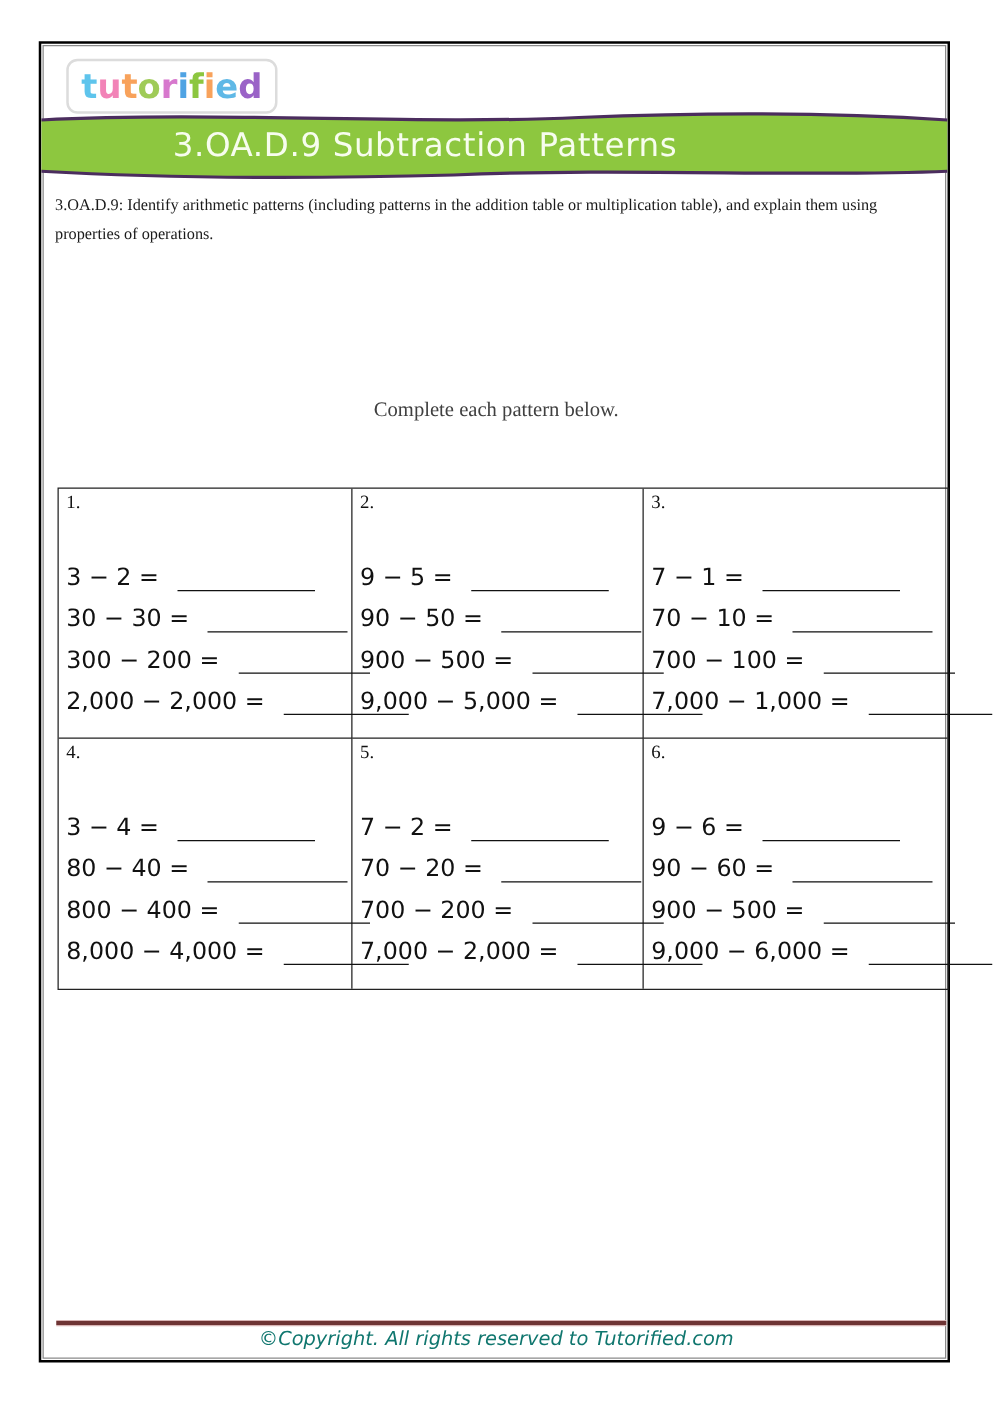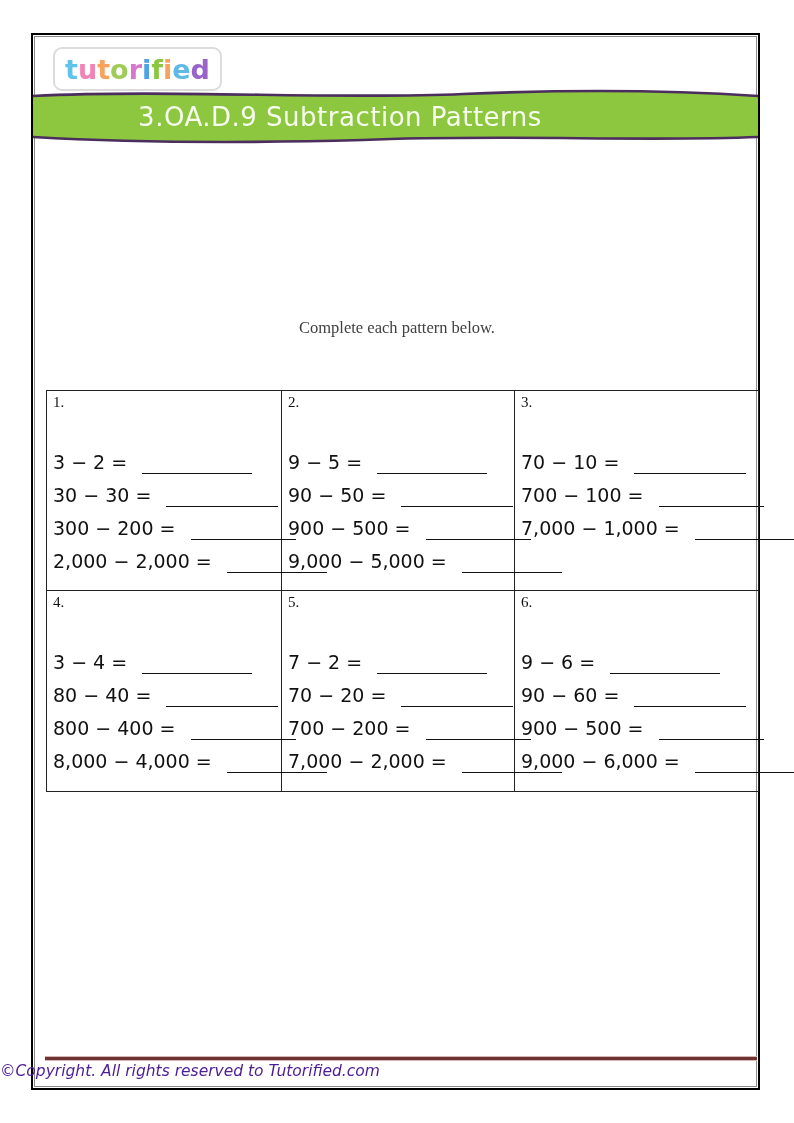--- a/index.html
+++ b/index.html
@@ -62,22 +62,22 @@
     border-bottom:1.4px solid #111; height:1px;
   }
   .b0 { width:110px; } .b1 { width:112px; } .b2 { width:105px; } .b3 { width:100px; }
 
   
   .footer-rule {
     position:absolute; left:45px; top:1056px; width:712px; height:5px;
     background:linear-gradient(180deg,#d8b4b4 0 1px,#6e3434 1px 4px,#d8b4b4 4px 5px);
   }
   .copyright {
-    position:absolute; left:0; top:1062px; width:794px; margin:0; text-align:left;
-    font-family:"DejaVu Sans", sans-serif; font-style:italic; font-size:15.5px; color:#4c1d95;
+    position:absolute; left:0; top:1062px; width:794px; margin:0; text-align:center;
+    font-family:"DejaVu Sans", sans-serif; font-style:italic; font-size:15.5px; color:#0f766e;
   }
 </style>
 </head>
 <body>
 
 <div class="page">
 
   <div class="frame"></div>
 
   <div class="logo" id="logo">
@@ -95,20 +95,21 @@
 
   <div class="banner">
     <svg width="725" height="58" viewBox="0 0 725 58">
       <path d="M0,9 C140,2 300,13 430,7 C550,2 650,4 725,9 L725,50 C610,55 470,47 330,53 C180,57 70,54 0,50 Z" fill="#8dc73f"></path>
       <path d="M0,9 C140,2 300,13 430,7 C550,2 650,4 725,9" fill="none" stroke="#4b2d5e" stroke-width="2.6"></path>
       <path d="M725,50 C610,55 470,47 330,53 C180,57 70,54 0,50" fill="none" stroke="#4b2d5e" stroke-width="2.6"></path>
     </svg>
     <div class="banner-title">3.OA.D.9 Subtraction Patterns</div>
   </div>
 
+  <p class="standard">3.OA.D.9: Identify arithmetic patterns (including patterns in the addition table or multiplication table), and explain them using properties of operations.</p>
 
   <p class="instruction">Complete each pattern below.</p>
 
   <div class="grid" id="problems-grid">
       <div class="cell">
         <div class="num">1.</div>
         <div class="rows">
           <div class="prob"><span class="expr">3 − 2 =</span><span class="blank b0"></span></div>
           <div class="prob"><span class="expr">30 − 30 =</span><span class="blank b1"></span></div>
           <div class="prob"><span class="expr">300 − 200 =</span><span class="blank b2"></span></div>
@@ -120,20 +121,21 @@
         <div class="rows">
           <div class="prob"><span class="expr">9 − 5 =</span><span class="blank b0"></span></div>
           <div class="prob"><span class="expr">90 − 50 =</span><span class="blank b1"></span></div>
           <div class="prob"><span class="expr">900 − 500 =</span><span class="blank b2"></span></div>
           <div class="prob"><span class="expr">9,000 − 5,000 =</span><span class="blank b3"></span></div>
         </div>
       </div>
       <div class="cell">
         <div class="num">3.</div>
         <div class="rows">
+          <div class="prob"><span class="expr">7 − 1 =</span><span class="blank b0"></span></div>
           <div class="prob"><span class="expr">70 − 10 =</span><span class="blank b1"></span></div>
           <div class="prob"><span class="expr">700 − 100 =</span><span class="blank b2"></span></div>
           <div class="prob"><span class="expr">7,000 − 1,000 =</span><span class="blank b3"></span></div>
         </div>
       </div>
       <div class="cell">
         <div class="num">4.</div>
         <div class="rows">
           <div class="prob"><span class="expr">3 − 4 =</span><span class="blank b0"></span></div>
           <div class="prob"><span class="expr">80 − 40 =</span><span class="blank b1"></span></div>

